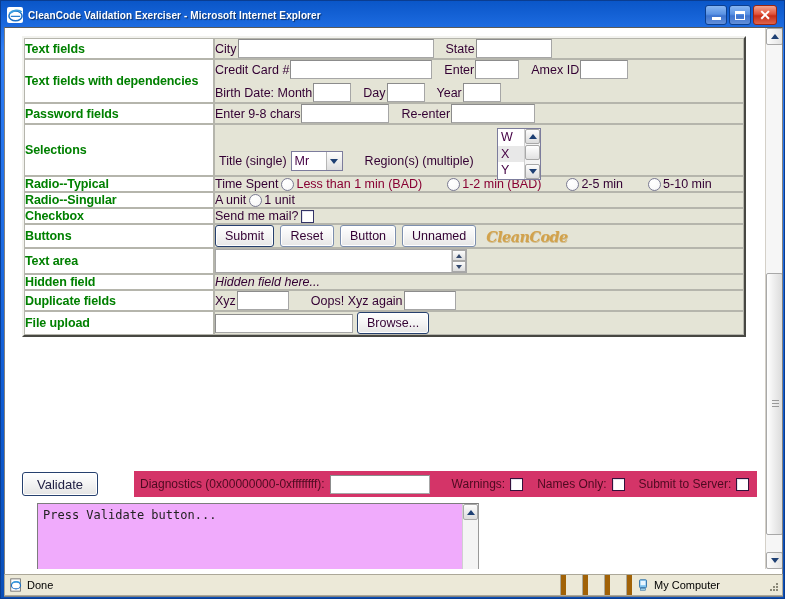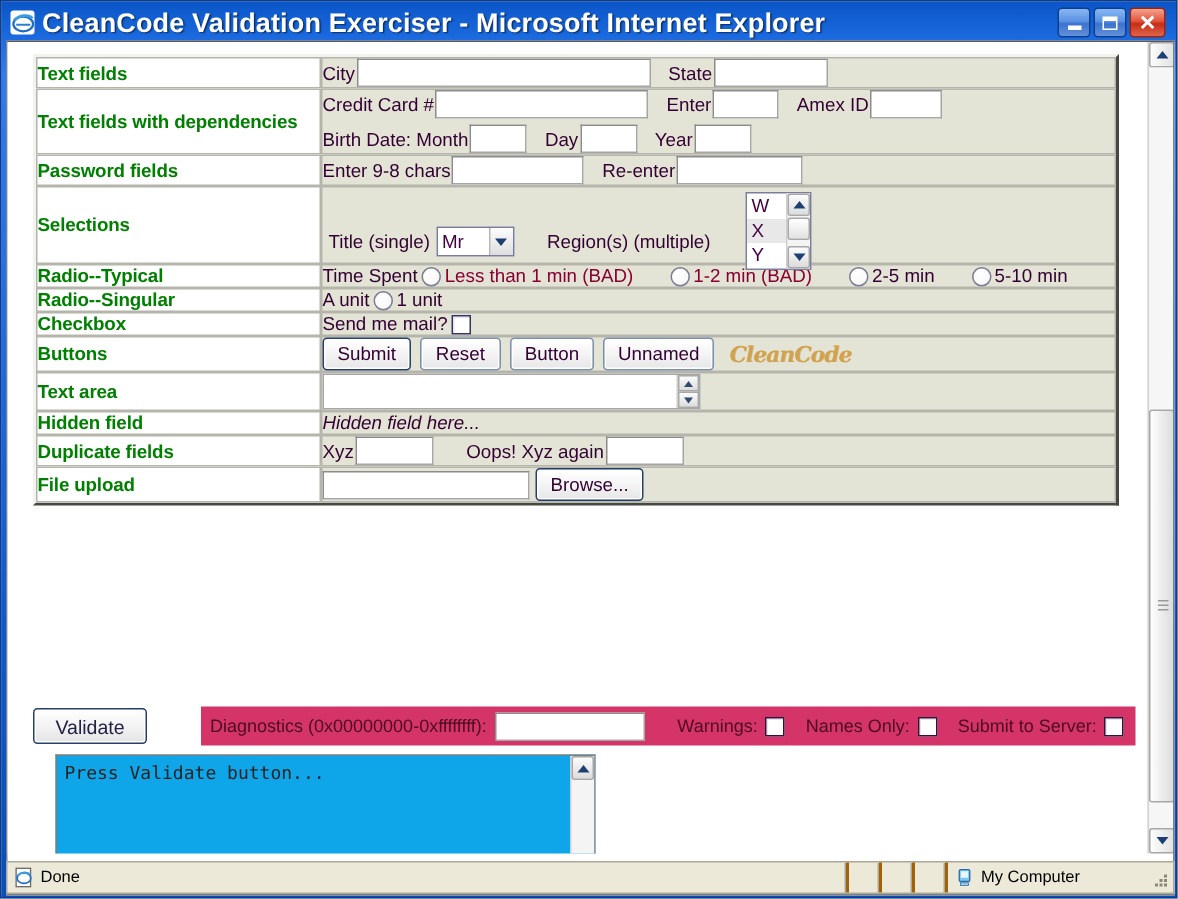--- a/index.html
+++ b/index.html
@@ -28,21 +28,21 @@
   #title-icon {
     width: 16px; height: 16px; margin-right: 5px;
     background: #fff;
     border-radius: 2px;
     display: flex; align-items: center; justify-content: center;
     flex: 0 0 auto;
     overflow: hidden;
   }
   #title-text {
     color: #ffffff;
-    font-size: 18px;
+    font-size: 10px;
     font-weight: bold;
     text-shadow: 1px 1px 1px rgba(0,0,0,0.55);
     white-space: nowrap;
     flex: 1 1 auto;
     letter-spacing: 0.1px;
   }
   .win-btns { display: flex; gap: 2px; align-items: center; margin-right: 2px; }
   .win-btn {
     width: 22px; height: 20px;
     border: 1px solid #0c3f8f;
@@ -117,21 +117,21 @@
     position: absolute; left: 3px; bottom: 2px;
     width: 779px; height: 22px;
     background: #ece9d8;
     border: 1px solid #aca899;
     display: flex; align-items: center;
     font-size: 11px; color: #000;
   }
   .status-pane {
     height: 20px; display: flex; align-items: center;
     padding: 0 4px;
-    border-right: 2px solid #a16207;
+    border-right: 5px solid #a16207;
     box-shadow: inset -1px 0 0 #aca899;
   }
   #status-main { flex: 1 1 auto; min-width: 0; gap: 4px; }
   .st-small { width: 22px; }
   #status-zone { width: 150px; gap: 4px; border-right: none; box-shadow: none; }
   .mini-icon { width: 14px; height: 14px; flex: 0 0 auto; }
   #grip {
     position: absolute; right: 2px; bottom: 2px;
     width: 12px; height: 12px;
   }
@@ -340,24 +340,24 @@
     font-size: 12px;
     color: #4a0018;
     white-space: nowrap;
   }
   #diagstrip .dlabel { font-weight: normal; color: #4d0a20; }
   #diagstrip .chk { border-color: #33113a; }
 
   
   #outwrap {
     position: absolute; left: 32px; top: 475px;
-    width: 360px; height: 86px;
+    width: 442px; height: 86px;
     border: 1px solid #999999;
     border-top-color: #7d7d7d; border-left-color: #7d7d7d;
-    background: #0ea5e9;
+    background: #f0abfc;
     display: flex;
   }
   #outtext {
     flex: 1 1 auto;
     padding: 4px 5px;
     font-family: "DejaVu Sans Mono", monospace;
     font-size: 12px;
     color: #222;
     white-space: pre;
     overflow: hidden;

